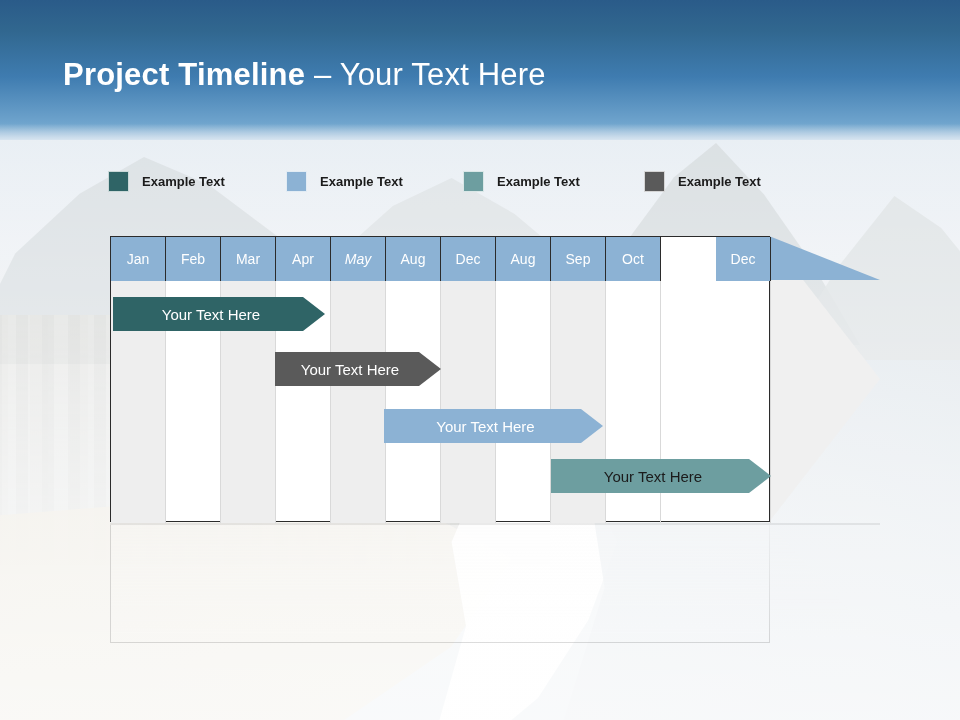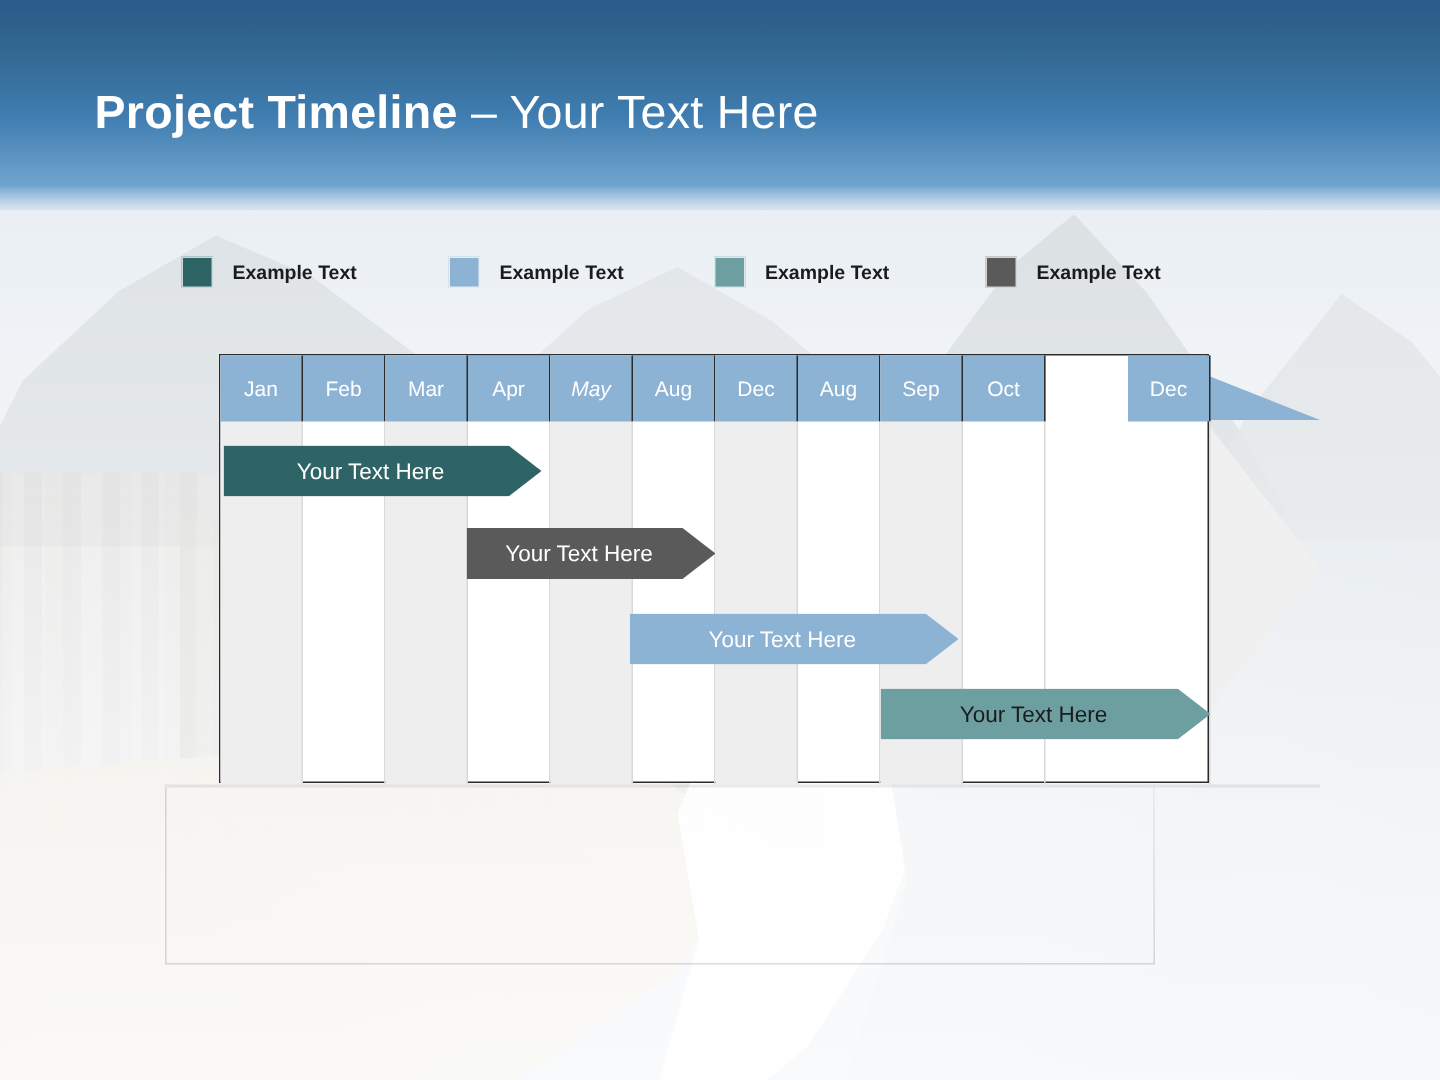--- a/index.html
+++ b/index.html
@@ -128,21 +128,21 @@
     color: #ffffff;
     letter-spacing: .2px;
     white-space: nowrap;
   }
   .title .t-bold { font-weight: 700; }
   .title .t-light { font-weight: 400; }
 
   
   .legend {
     position: absolute;
-    left: 121px; top: 168px;
+    left: 108px; top: 168px;
     width: 700px; height: 26px; padding-left: 28px;
   }
   .legend-item {
     position: absolute;
     top: 0;
     height: 26px;
     display: flex;
     align-items: center;
   }
   .legend-swatch {
@@ -170,21 +170,20 @@
     left: 0; top: 0;
     width: 770px; height: 286px;
   }
   .chart-body {
     position: absolute;
     left: 0; top: 0;
     width: 660px; height: 286px;
     background: #ffffff;
     border: 1px solid #2b2b2b;
     box-sizing: border-box;
-    margin-left: 36px;
   }
   .col {
     position: absolute;
     top: 0;
     width: 55px;
     height: 286px;
     box-sizing: border-box;
   }
   .col.shade { background: #eeeeee; }
   .col-head {

